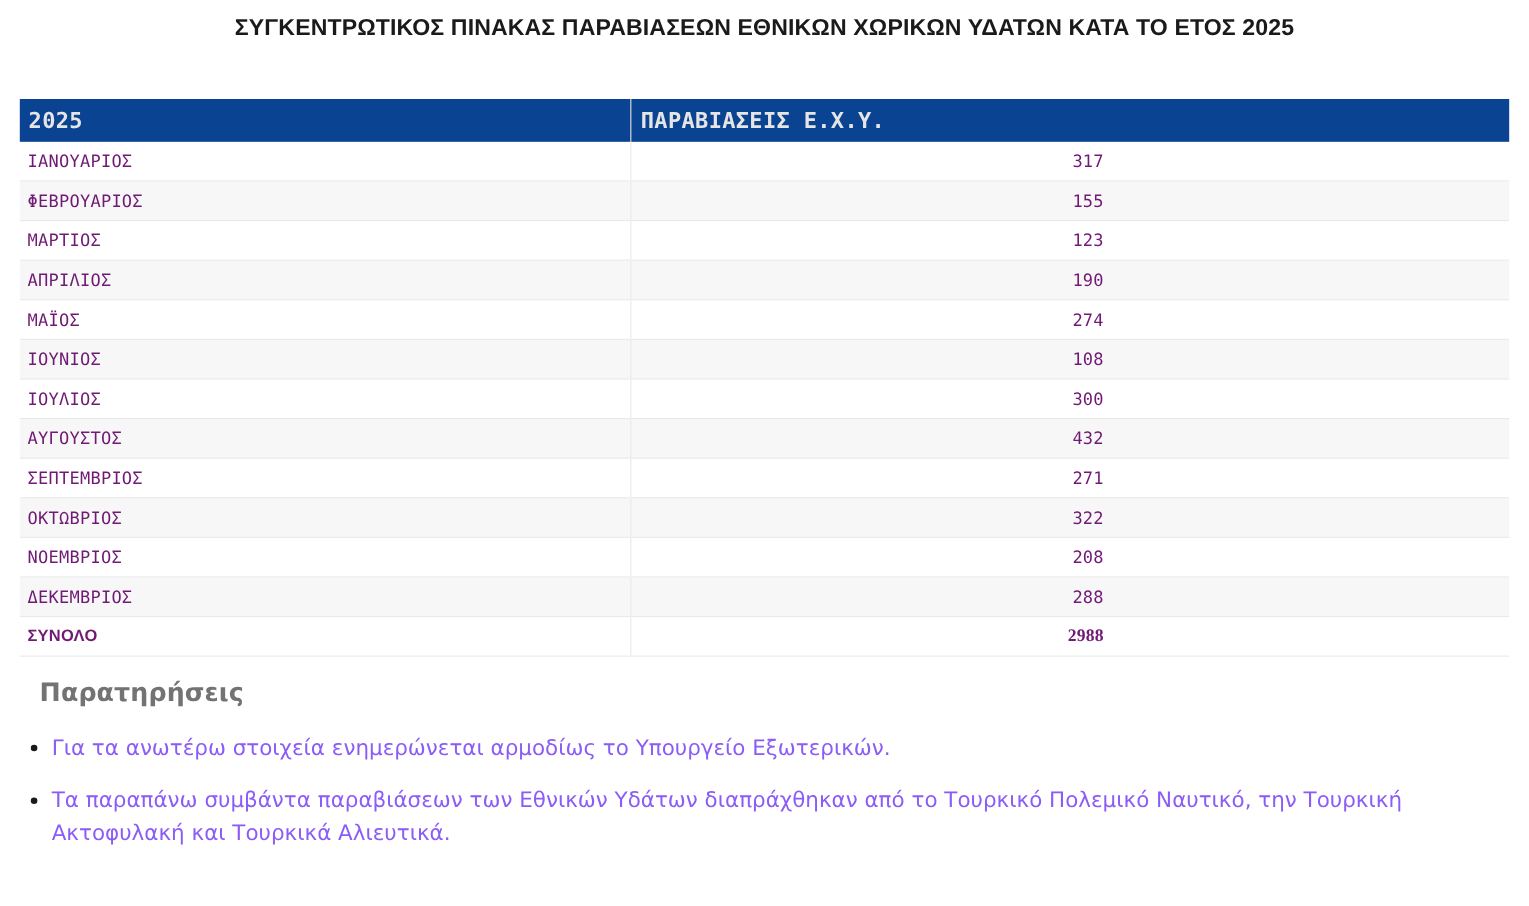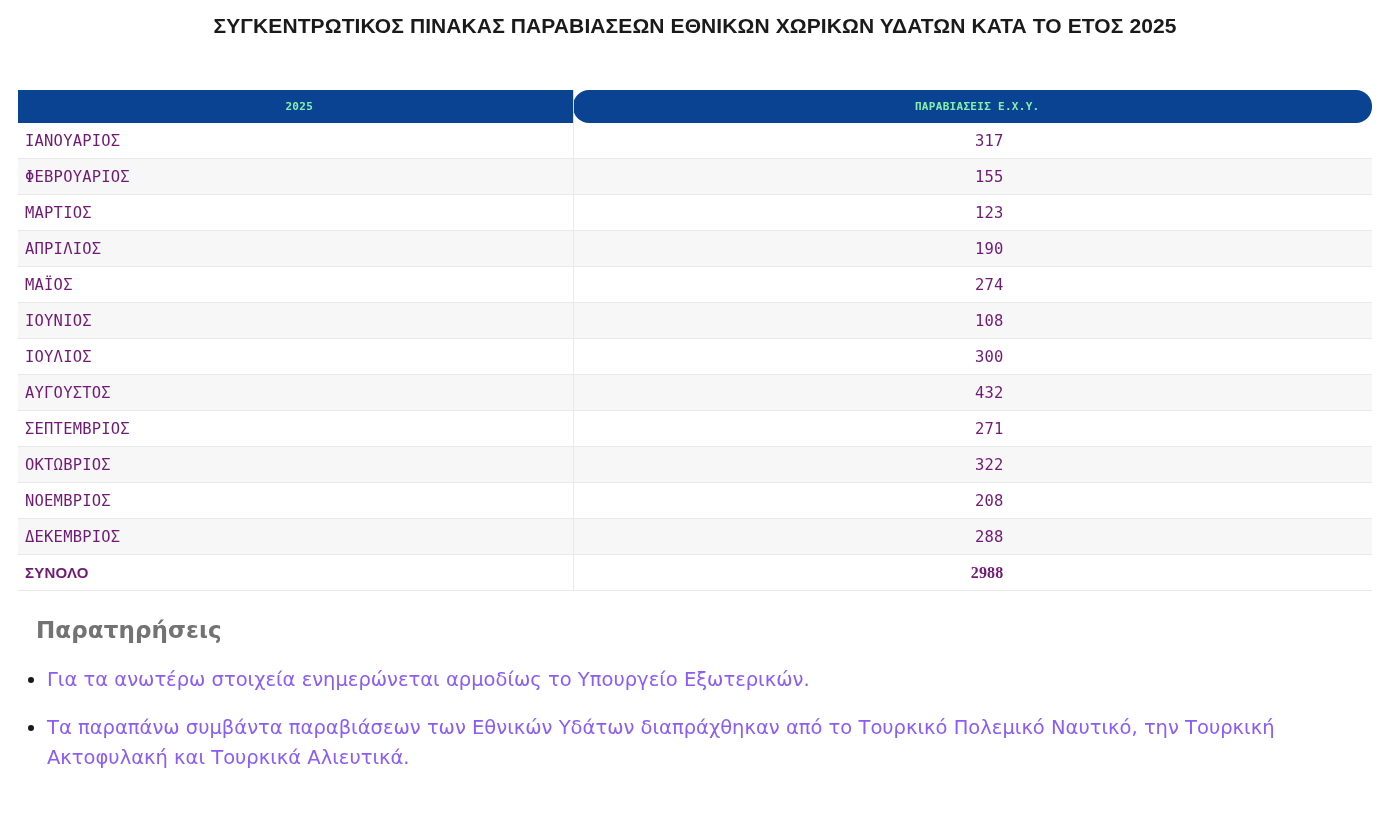--- a/index.html
+++ b/index.html
@@ -48,35 +48,34 @@
   table.data-table {
     width: 1354px;
     border-collapse: collapse;
     table-layout: fixed;
   }
   table.data-table col.c-month { width: 555px; }
   table.data-table col.c-value { width: 799px; }
 
   thead th {
     background: #0a4391;
-    color: #86efac;
+    color: #e5e5e5;
     font-family: "DejaVu Sans Mono", "Liberation Mono", monospace;
-    font-size: 11px;
+    font-size: 20px;
     font-weight: bold;
     letter-spacing: 0.3px;
-    text-align: center;
+    text-align: left;
     padding: 7px 0 8px 8px;
     height: 18px;
     border: none;
     vertical-align: middle;
   }
   thead th.th-value {
     border-left: 1px solid #dadada;
     padding-left: 9px;
-    border-radius: 16px;
   }
 
   tbody td {
     font-family: "DejaVu Sans Mono", "Liberation Mono", monospace;
     font-size: 15.5px;
     color: #701a75;
     height: 35px;
     padding: 0;
     border-bottom: 1px solid #e9e9e9;
     vertical-align: middle;

